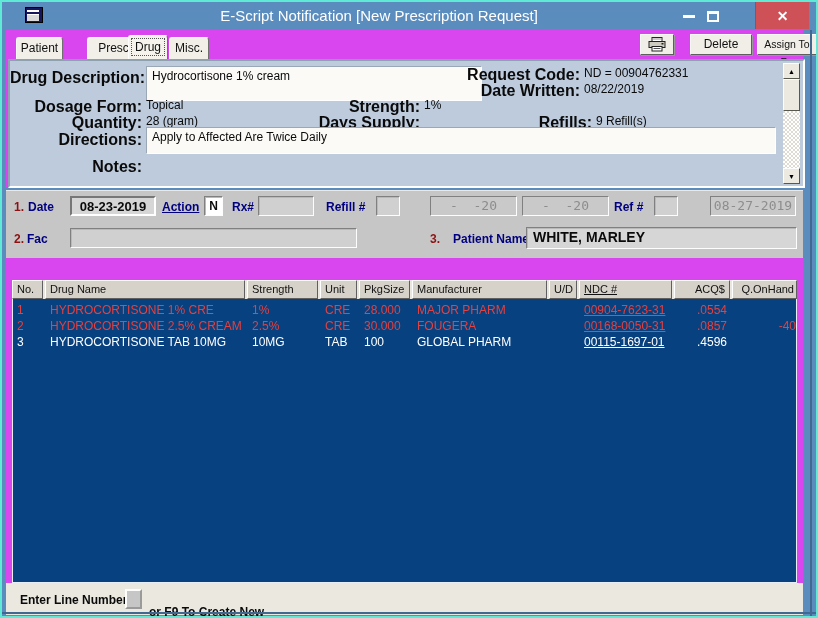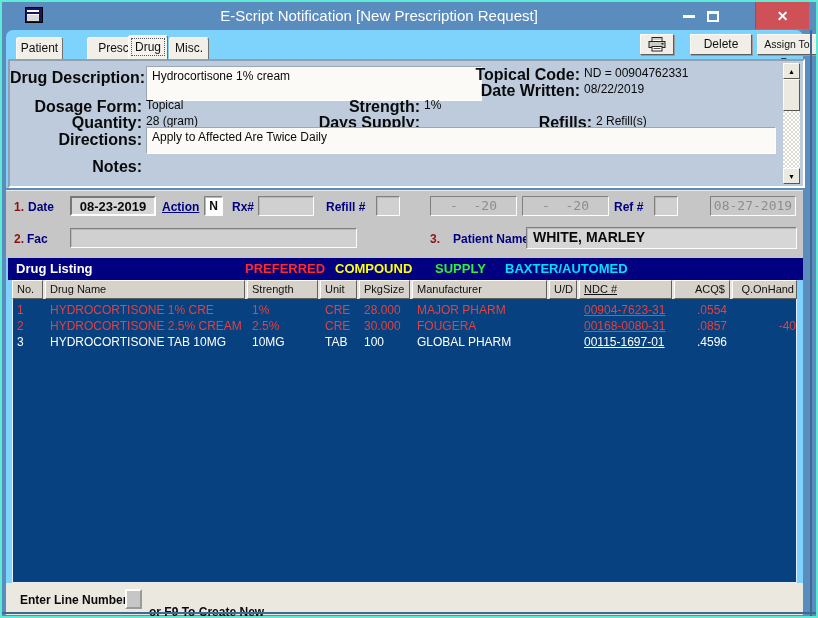--- a/index.html
+++ b/index.html
@@ -13,21 +13,21 @@
   .win-icon .ic-body{position:absolute;left:1px;bottom:1px;width:12px;height:7px;background:#d9d9d9;border-top:1px solid #fff;}
   .title{position:absolute;left:60px;right:120px;top:5px;text-align:center;color:#fff;font-size:15px;white-space:nowrap;}
   .wbtn{position:absolute;display:flex;align-items:center;justify-content:center;color:#fff;}
   .btn-min{left:676px;top:2px;width:22px;height:24px;}
   .btn-min .dash{width:12px;height:3px;background:#fff;}
   .btn-max{left:700px;top:2px;width:21px;height:24px;}
   .btn-max .sq{width:12px;height:11px;border:2px solid #fff;border-top-width:3px;}
   .btn-close{left:753px;top:0;width:54px;height:27px;background:#ce5157;font-size:14px;font-weight:bold;border-left:1px solid #b34348;}
 
   
-  .client{position:absolute;left:4px;top:28px;right:13px;bottom:5px;background:#7dd3fc;border-radius:7px;}
+  .client{position:absolute;left:4px;top:28px;right:13px;bottom:5px;background:#d946ef;}
   .edge-r{position:absolute;right:4px;top:28px;bottom:0;width:2px;background:#416890;}
   .edge-b{position:absolute;left:0;right:0;bottom:2px;height:2px;background:#416890;}
 
   
   .tab{position:absolute;top:7px;height:22px;background:#f1efe8;border:1px solid #6f6f6f;border-bottom:none;border-top-color:#fdfdfd;border-left-color:#fdfdfd;border-radius:3px 3px 0 0;font-size:12px;text-align:center;padding-top:3px;color:#111;}
   .tab-patient{left:10px;width:47px;}
   .tab-prescriber{left:62px;width:77px;margin-left:19px;}
   .tab-drug{left:122px;width:40px;top:5px;height:24px;padding-top:4px;background:#f5f3ec;outline:1px dotted #555;outline-offset:-4px;z-index:2;}
   .tab-misc{left:163px;width:40px;}
   .tbtn{position:absolute;top:4px;height:21px;background:#f0eee7;border:1px solid;border-color:#fdfdfd #5e5e5e #5e5e5e #fdfdfd;box-shadow:1px 1px 0 #9a9a9a;font-size:12px;color:#111;text-align:center;line-height:18px;}
@@ -143,33 +143,33 @@
         <rect x="4" y="9.5" width="10" height="4.5" fill="#ffffff" stroke="#222"></rect>
         <line x1="5.5" y1="11.5" x2="12.5" y2="11.5" stroke="#555"></line>
       </svg>
     </div>
     <div class="tbtn btn-delete">Delete</div>
     <div class="tbtn btn-assign">Assign To Rx</div>
 
     <div class="drug-panel">
       <div class="dp-label lb-desc">Drug Description:</div>
       <div class="dp-box bx-desc">Hydrocortisone 1% cream</div>
-      <div class="dp-label lb-prod">Topical Code:</div>
+      <div class="dp-label lb-prod">Request Code:</div>
       <div class="dp-value vl-prod">ND = 00904762331</div>
       <div class="dp-label lb-datew">Date Written:</div>
       <div class="dp-value vl-datew">08/22/2019</div>
       <div class="dp-label lb-dosage">Dosage Form:</div>
       <div class="dp-value vl-dosage">Topical</div>
       <div class="dp-label lb-strength">Strength:</div>
       <div class="dp-value vl-strength">1%</div>
       <div class="dp-label lb-qty">Quantity:</div>
       <div class="dp-value vl-qty">28 (gram)</div>
       <div class="dp-label lb-days">Days Supply:</div>
       <div class="dp-label lb-refills">Refills:</div>
-      <div class="dp-value vl-refills">2 Refill(s)</div>
+      <div class="dp-value vl-refills">9 Refill(s)</div>
       <div class="dp-label lb-directions">Directions:</div>
       <div class="dp-box bx-directions">Apply to Affected Are Twice Daily</div>
       <div class="dp-label lb-notes">Notes:</div>
       <div class="dp-scroll">
         <div class="sb-btn sb-up">
             <span>▲</span>
           </div>
         <div class="sb-thumb"></div>
         <div class="sb-btn sb-down">
             <span>▼</span>
@@ -196,27 +196,20 @@
       <div class="fld fld-gray fld-gd3">08-27-2019</div>
 
       <span class="rx-num l-2">2.</span>
       <span class="rx-lbl l-fac">Fac</span>
       <div class="fld fld-fac"></div>
       <span class="rx-num l-3">3.</span>
       <span class="rx-lbl l-pn">Patient Name</span>
       <div class="fld fld-pn">WHITE, MARLEY</div>
     </div>
 
-    <div class="listing-bar">
-      <span class="lg-title">Drug Listing</span>
-      <span class="lg-pref">PREFERRED</span>
-      <span class="lg-comp">COMPOUND</span>
-      <span class="lg-supp">SUPPLY</span>
-      <span class="lg-bax">BAXTER/AUTOMED</span>
-    </div>
 
     <div class="listing-header">
       <div class="hcell c0">No.</div>
       <div class="hcell c1">Drug Name</div>
       <div class="hcell c2">Strength</div>
       <div class="hcell c3">Unit</div>
       <div class="hcell c4">PkgSize</div>
       <div class="hcell c5">Manufacturer</div>
       <div class="hcell c6">U/D</div>
       <div class="hcell c7">NDC #</div>
@@ -238,21 +231,21 @@
         <span class="cell c9"></span>
       </div>
       <div class="lrow red r1">
         <span class="cell c0">2</span>
         <span class="cell c1">HYDROCORTISONE 2.5% CREAM</span>
         <span class="cell c2">2.5%</span>
         <span class="cell c3">CRE</span>
         <span class="cell c4">30.000</span>
         <span class="cell c5">FOUGERA</span>
         <span class="cell c6"></span>
-        <span class="cell c7">00168-0080-31</span>
+        <span class="cell c7">00168-0050-31</span>
         <span class="cell c8">.0857</span>
         <span class="cell c9">-40</span>
       </div>
       <div class="lrow white r2">
         <span class="cell c0">3</span>
         <span class="cell c1">HYDROCORTISONE TAB 10MG</span>
         <span class="cell c2">10MG</span>
         <span class="cell c3">TAB</span>
         <span class="cell c4">100</span>
         <span class="cell c5">GLOBAL PHARM</span>

